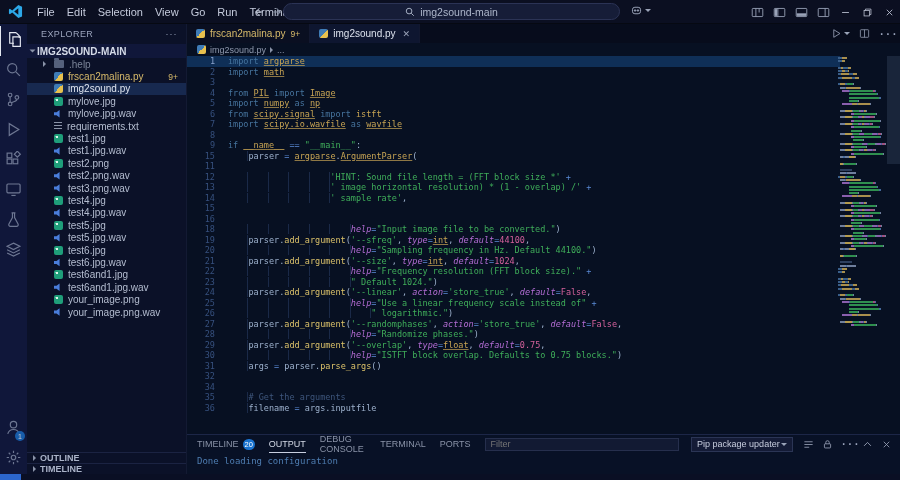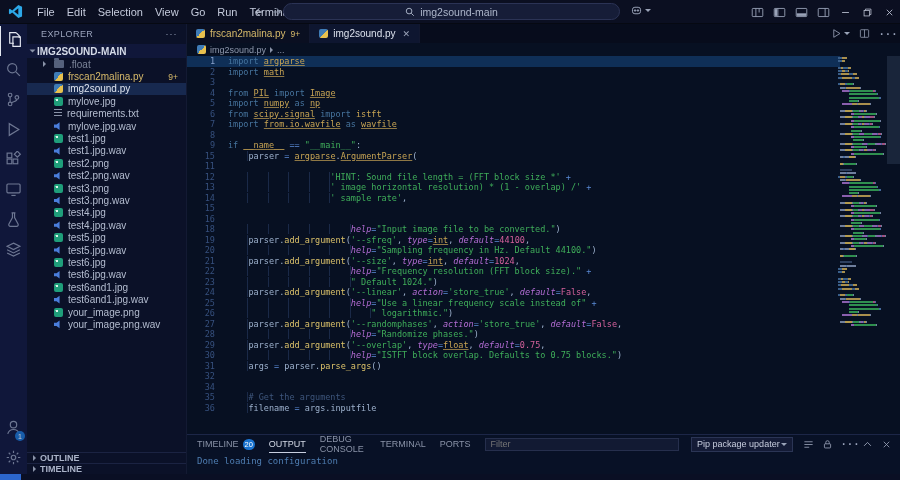--- a/index.html
+++ b/index.html
@@ -273,62 +273,58 @@
         <span class="dots3">···</span>
       </div>
       <div id="root-row">
         <span class="chev down"></span>
         <span>IMG2SOUND-MAIN</span>
       </div>
       <div id="tree">
           <div class="tree-row dim">
             <span class="chev"></span>
             <span class="ficon foldericon"></span>
-            <span>.float</span>
+            <span>.help</span>
           </div>
           <div class="tree-row mod">
             <span class="ficon pyicon"></span>
             <span>frscan2malina.py</span>
             <span class="fbadge">9+</span>
           </div>
           <div class="tree-row sel">
             <span class="ficon pyicon"></span>
             <span>img2sound.py</span>
           </div>
           <div class="tree-row">
             <span class="ficon imgicon"></span>
             <span>mylove.jpg</span>
           </div>
           <div class="tree-row">
+            <span class="ficon wavicon"></span>
+            <span>mylove.jpg.wav</span>
+          </div>
+          <div class="tree-row">
             <span class="ficon txticon"></span>
             <span>requirements.txt</span>
           </div>
           <div class="tree-row">
-            <span class="ficon wavicon"></span>
-            <span>mylove.jpg.wav</span>
-          </div>
-          <div class="tree-row">
             <span class="ficon imgicon"></span>
             <span>test1.jpg</span>
           </div>
           <div class="tree-row">
             <span class="ficon wavicon"></span>
             <span>test1.jpg.wav</span>
           </div>
           <div class="tree-row">
             <span class="ficon imgicon"></span>
             <span>test2.png</span>
           </div>
           <div class="tree-row">
             <span class="ficon wavicon"></span>
             <span>test2.png.wav</span>
-          </div>
-          <div class="tree-row">
-            <span class="ficon imgicon"></span>
-            <span>test3.png</span>
           </div>
           <div class="tree-row">
             <span class="ficon wavicon"></span>
             <span>test3.png.wav</span>
           </div>
           <div class="tree-row">
             <span class="ficon imgicon"></span>
             <span>test4.jpg</span>
           </div>
           <div class="tree-row">
@@ -416,21 +412,21 @@
         <span>...</span>
       </div>
       <div id="codewrap">
         <div id="code">
             <div class="cl cur"><span class="g">1</span><span class="t"><span class="tk-k">import </span><span class="tk-m">argparse</span></span></div>
             <div class="cl"><span class="g">2</span><span class="t"><span class="tk-k">import </span><span class="tk-m">math</span></span></div>
             <div class="cl"><span class="g">3</span><span class="t"></span></div>
             <div class="cl"><span class="g">4</span><span class="t"><span class="tk-k">from </span><span class="tk-m">PIL</span><span class="tk-k"> import </span><span class="tk-m">Image</span></span></div>
             <div class="cl"><span class="g">5</span><span class="t"><span class="tk-k">import </span><span class="tk-m">numpy</span><span class="tk-k"> as </span><span class="tk-m">np</span></span></div>
             <div class="cl"><span class="g">6</span><span class="t"><span class="tk-k">from </span><span class="tk-m">scipy.signal</span><span class="tk-k"> import </span><span class="tk-d">istft</span></span></div>
-            <div class="cl"><span class="g">7</span><span class="t"><span class="tk-k">import </span><span class="tk-m">from.io.wavfile</span><span class="tk-k"> as </span><span class="tk-m">wavfile</span></span></div>
+            <div class="cl"><span class="g">7</span><span class="t"><span class="tk-k">import </span><span class="tk-m">scipy.io.wavfile</span><span class="tk-k"> as </span><span class="tk-m">wavfile</span></span></div>
             <div class="cl"><span class="g">8</span><span class="t"></span></div>
             <div class="cl"><span class="g">9</span><span class="t"><span class="tk-k">if </span><span class="tk-m">__name__</span><span class="tk-o"> == </span><span class="tk-s">"__main__"</span><span class="tk-v">:</span></span></div>
             <div class="cl"><span class="g">15</span><span class="t"><span class="ws">    </span><span class="tk-v">parser </span><span class="tk-o">= </span><span class="tk-m">argparse</span><span class="tk-v">.</span><span class="tk-m">ArgumentParser</span><span class="tk-v">(</span></span></div>
             <div class="cl"><span class="g">11</span></div>
             <div class="cl"><span class="g">12</span><span class="t"><span class="ws">                    </span><span class="tk-s">'HINT: Sound file length = (FFT block size *'</span><span class="tk-o"> +</span></span></div>
             <div class="cl"><span class="g">13</span><span class="t"><span class="ws">                    </span><span class="tk-s">' image horizontal resolution) * (1 - overlap) /'</span><span class="tk-o"> +</span></span></div>
             <div class="cl"><span class="g">14</span><span class="t"><span class="ws">                    </span><span class="tk-s">' sample rate'</span><span class="tk-v">,</span></span></div>
             <div class="cl"><span class="g">15</span></div>
             <div class="cl"><span class="g">16</span><span class="t"></span></div>
             <div class="cl"><span class="g">18</span><span class="t"><span class="ws">                        </span><span class="tk-a">help</span><span class="tk-o">=</span><span class="tk-s">"Input image file to be converted."</span><span class="tk-v">)</span></span></div>

